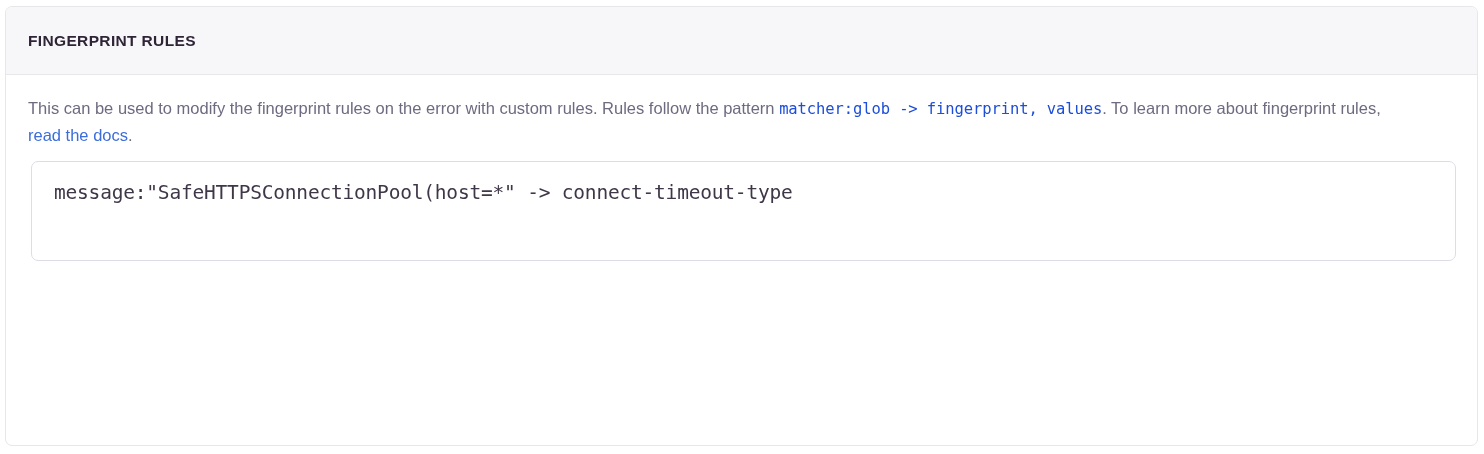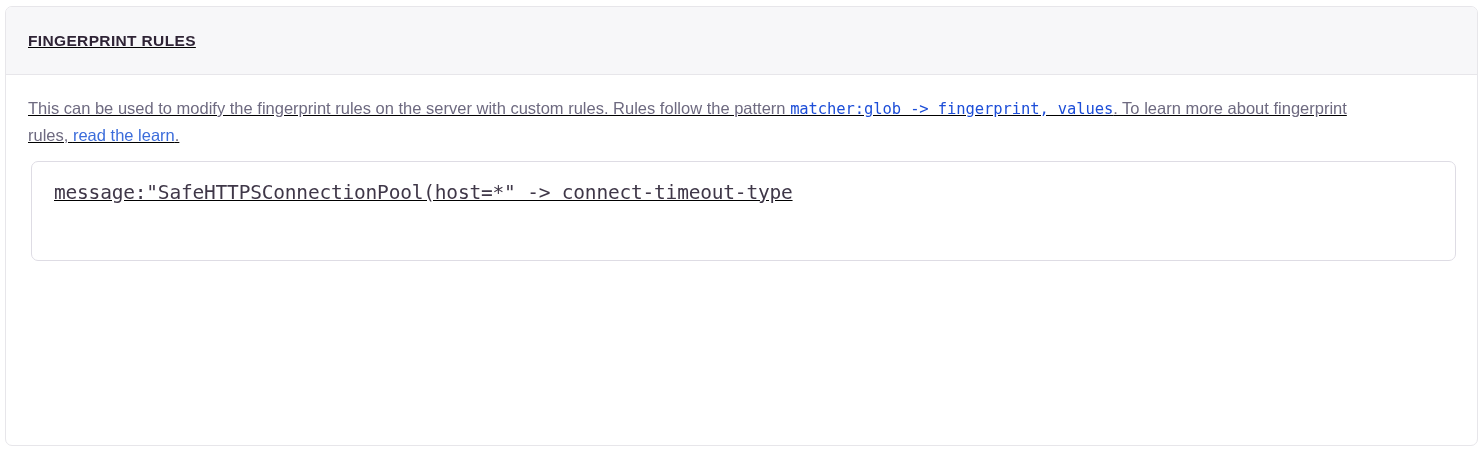--- a/index.html
+++ b/index.html
@@ -19,21 +19,20 @@
     position: absolute;
     left: 5px;
     top: 6px;
     width: 1473px;
     height: 440px;
     box-sizing: border-box;
     background: #ffffff;
     border: 1px solid #e7e6ea;
     border-radius: 7px;
     overflow: hidden;
-    text-decoration: underline;
   }
 
   .panel-header {
     height: 68px;
     box-sizing: border-box;
     background: #f7f7f9;
     border-bottom: 1px solid #e7e6ea;
     display: flex;
     align-items: center;
     padding: 0 22px;
@@ -114,19 +113,19 @@
 <body>
 
 <div class="panel">
 
   <div class="panel-header">
     <div class="panel-title">FINGERPRINT RULES</div>
   </div>
 
   <div class="panel-body">
 
-    <p class="description"><span>This can be used to modify the fingerprint rules on the server with custom rules. Rules follow the pattern </span><code class="inline-code">matcher:glob -&gt; fingerprint, values</code><span>. To learn more about fingerprint rules, </span><a class="doc-link" href="#">read the learn</a><span>.</span></p>
+    <p class="description"><span>This can be used to modify the fingerprint rules on the error with custom rules. Rules follow the pattern </span><code class="inline-code">matcher:glob -&gt; fingerprint, values</code><span>. To learn more about fingerprint rules, </span><a class="doc-link" href="#">read the docs</a><span>.</span></p>
 
 
     <textarea class="rules-input" spellcheck="false" placeholder="" style="">message:"SafeHTTPSConnectionPool(host=*" -&gt; connect-timeout-type</textarea>
 
   </div>
 </div>
 
 </body></html>

